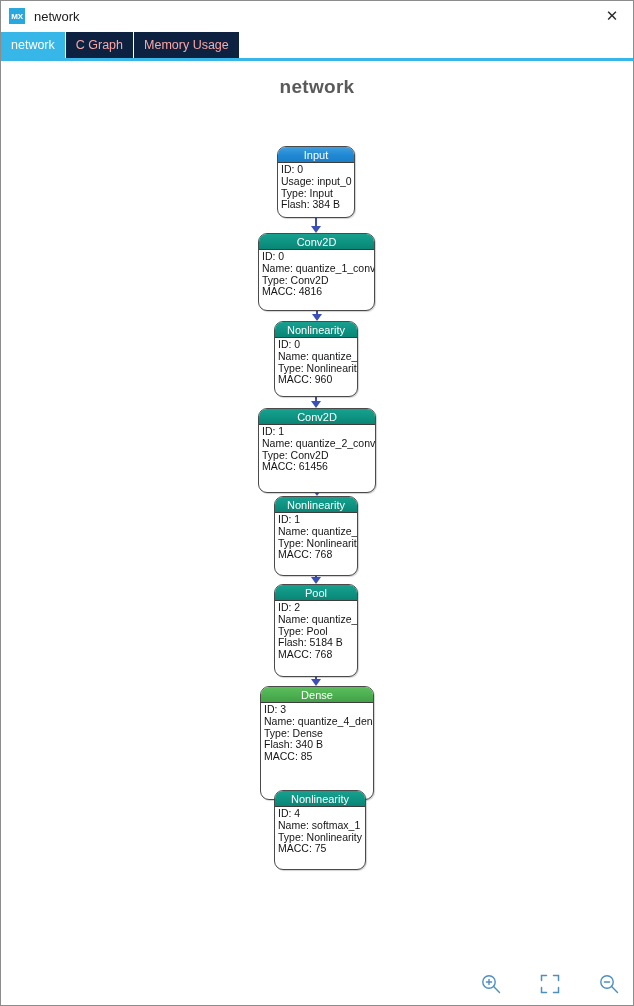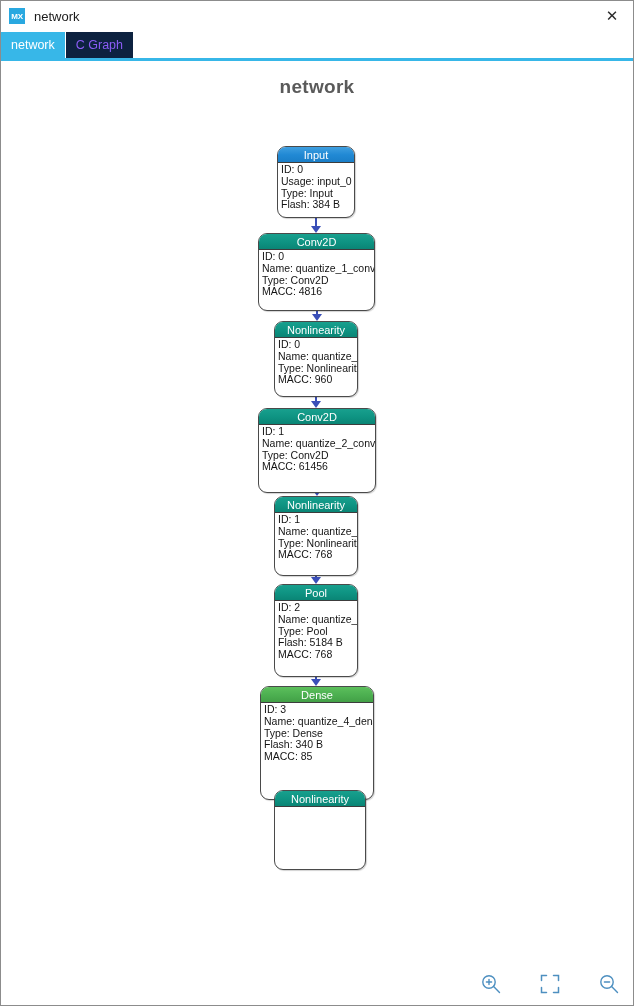--- a/index.html
+++ b/index.html
@@ -72,21 +72,21 @@
     display: flex;
     align-items: stretch;
     position: relative;
   }
   .tab {
     display: flex;
     align-items: center;
     justify-content: center;
     padding: 0 10px;
     font-size: 12.5px;
-    color: #8b5cf6;
+    color: #fca5a5;
     background: #0d2240;
     cursor: pointer;
     border-right: 1px solid #ffffff;
     white-space: nowrap;
   }
   .tab.active {
     background: #37b7e8;
     color: #ffffff;
   }
   .tabbar-rest {
@@ -196,20 +196,21 @@
   <div class="titlebar">
     <div class="app-icon">MX</div>
     <div class="title-text">network</div>
     <div class="titlebar-spacer"></div>
     <div class="close-btn">✕</div>
   </div>
 
   <div class="tabbar">
     <div class="tab active">network</div>
     <div class="tab">C Graph</div>
+    <div class="tab">Memory Usage</div>
     <div class="tabbar-rest"></div>
   </div>
   <div class="tab-underline"></div>
 
   <div class="canvas">
 
     <div class="graph-title">network</div>
 
     <div id="connector-layer">
         <div class="conn" style="left: 314px; top: 157px; height: 9px;"></div>
@@ -289,20 +290,26 @@
           <div class="node-body">
             <div>ID: 3</div>
             <div>Name: quantize_4_dense</div>
             <div>Type: Dense</div>
             <div>Flash: 340 B</div>
             <div>MACC: 85</div>
           </div>
         </div>
         <div class="node" style="left: 273px; top: 729px; width: 92px; height: 80px;">
           <div class="node-header type-teal">Nonlinearity</div>
+          <div class="node-body">
+            <div>ID: 4</div>
+            <div>Name: softmax_1</div>
+            <div>Type: Nonlinearity</div>
+            <div>MACC: 75</div>
+          </div>
         </div>
       </div>
 
     <div class="toolbar">
       <div class="tool-btn">
         <svg width="22" height="22" viewBox="0 0 22 22" fill="none" stroke="#4d8fc0" stroke-width="1.4">
           <circle cx="9" cy="9" r="6.2"></circle>
           <line x1="13.6" y1="13.6" x2="19.5" y2="19.5" stroke-linecap="round"></line>
           <line x1="6.4" y1="9" x2="11.6" y2="9" stroke-linecap="round"></line>
           <line x1="9" y1="6.4" x2="9" y2="11.6" stroke-linecap="round"></line>

